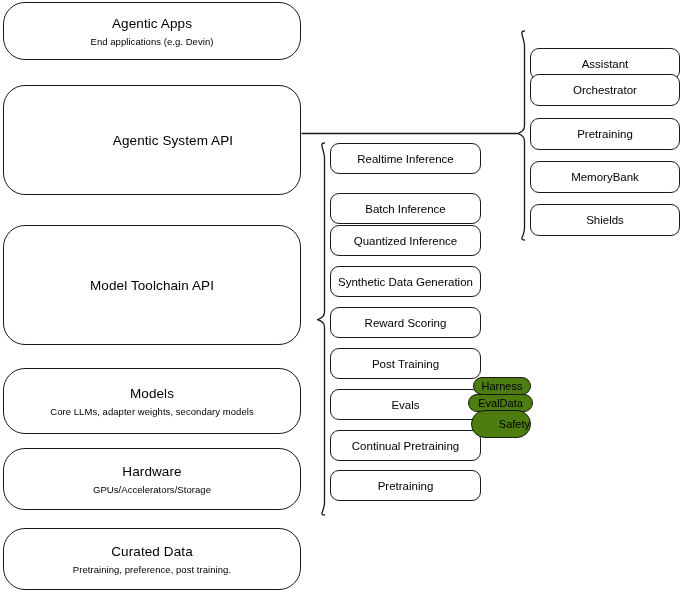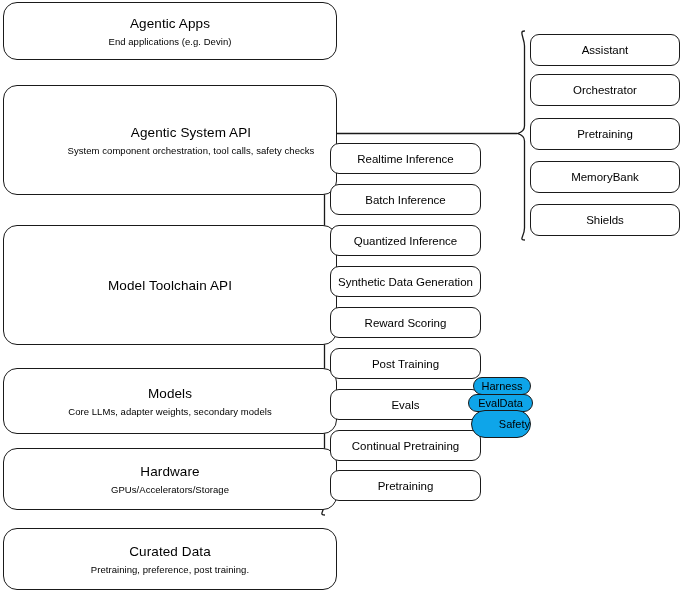--- a/index.html
+++ b/index.html
@@ -31,22 +31,22 @@
     display: flex;
     flex-direction: column;
     align-items: center;
     justify-content: center;
     text-align: center;
   }
 
   
   .layer {
     left: 3px;
-    width: 334px;
-    border-radius: 14px;
+    width: 298px;
+    border-radius: 22px;
   }
   .layer .title {
     font-size: 13.5px;
     line-height: 17px;
     letter-spacing: .1px;
   }
   .layer .subtitle {
     font-size: 9.5px;
     line-height: 13px;
     margin-top: 3px;
@@ -69,21 +69,21 @@
     height: 32px;
     border-radius: 9px;
     font-size: 11.5px;
   }
 
   
   .badge {
     position: absolute;
     box-sizing: border-box;
     border: 1.3px solid #1a1a1a;
-    background: #0ea5e9;
+    background: #4d7c0f;
     border-radius: 999px;
     display: flex;
     align-items: center;
     justify-content: center;
     font-size: 11px;
     line-height: 1;
     z-index: 5;
   }
 
   svg .stroke {
@@ -118,21 +118,20 @@
            C 324.5 511, 318.5 515, 324.5 515"></path>
 </svg>
 
 <div class="node layer" style="top:2px; height:58px;">
   <div class="title">Agentic Apps</div>
   <div class="subtitle">End applications (e.g. Devin)</div>
 </div>
 
 <div class="node layer" style="top:85px; height:110px;padding-left:42px;">
   <div class="title">Agentic System API</div>
-  <div class="subtitle">System component orchestration, tool calls, safety checks</div>
 </div>
 
 <div class="node layer" style="top:225px; height:120px;">
   <div class="title">Model Toolchain API</div>
 </div>
 
 <div class="node layer" style="top:368px; height:66px;">
   <div class="title">Models</div>
   <div class="subtitle">Core LLMs, adapter weights, secondary models</div>
 </div>
@@ -143,21 +142,21 @@
 </div>
 
 <div class="node layer" style="top:528px; height:62px;">
   <div class="title">Curated Data</div>
   <div class="subtitle">Pretraining, preference, post training.</div>
 </div>
 
 <div class="node mid" style="top:143px;">
   <span>Realtime Inference</span>
 </div>
-<div class="node mid" style="top:184px;">
+<div class="node mid" style="top:193px;">
   <span>Batch Inference</span>
 </div>
 <div class="node mid" style="top:225px;">
   <span>Quantized Inference</span>
 </div>
 <div class="node mid" style="top:266px;">
   <span>Synthetic Data Generation</span>
 </div>
 <div class="node mid" style="top:307px;">
   <span>Reward Scoring</span>
@@ -178,21 +177,21 @@
 <div class="badge" style="left:473px; top:377px; width:58px; height:18px;">
   <span>Harness</span>
 </div>
 <div class="badge" style="left:468px; top:394px; width:65px; height:18px;">
   <span>EvalData</span>
 </div>
 <div class="badge" style="left:471px; top:410px; width:60px; height:28px;justify-content:flex-end;">
   <span>Safety</span>
 </div>
 
-<div class="node right" style="top:34px;">
+<div class="node right" style="top:48px;">
   <span>Assistant</span>
 </div>
 <div class="node right" style="top:74px;">
   <span>Orchestrator</span>
 </div>
 <div class="node right" style="top:118px;">
   <span>Pretraining</span>
 </div>
 <div class="node right" style="top:161px;">
   <span>MemoryBank</span>

